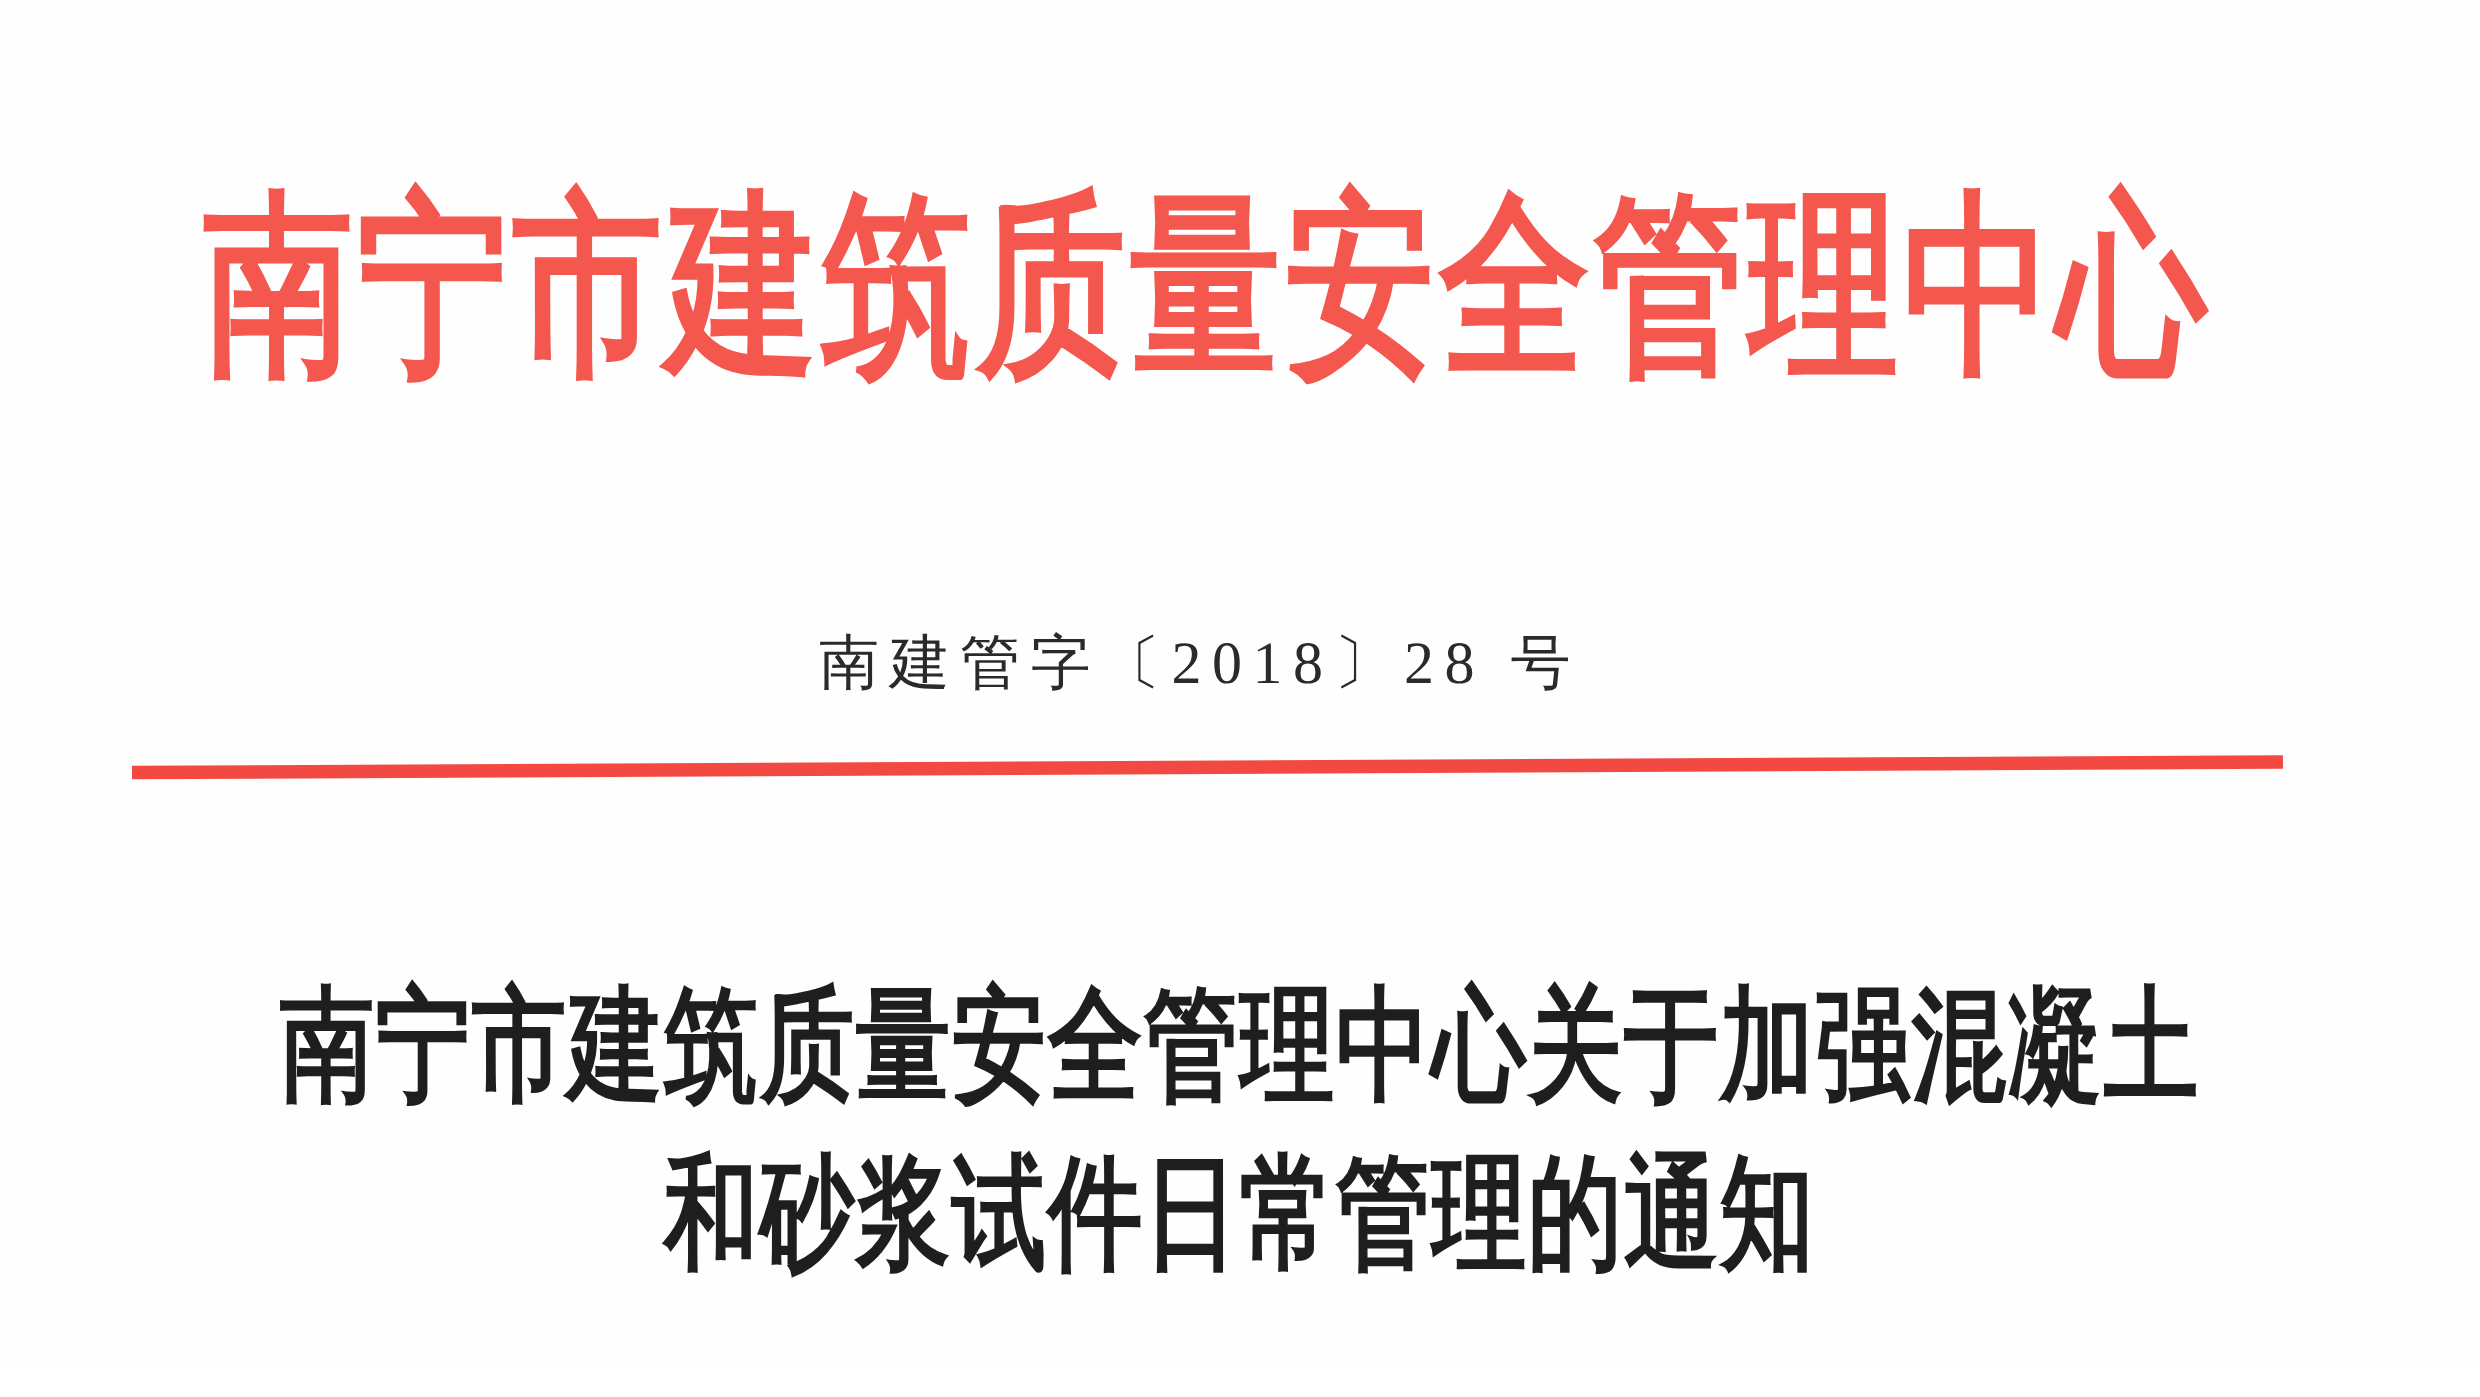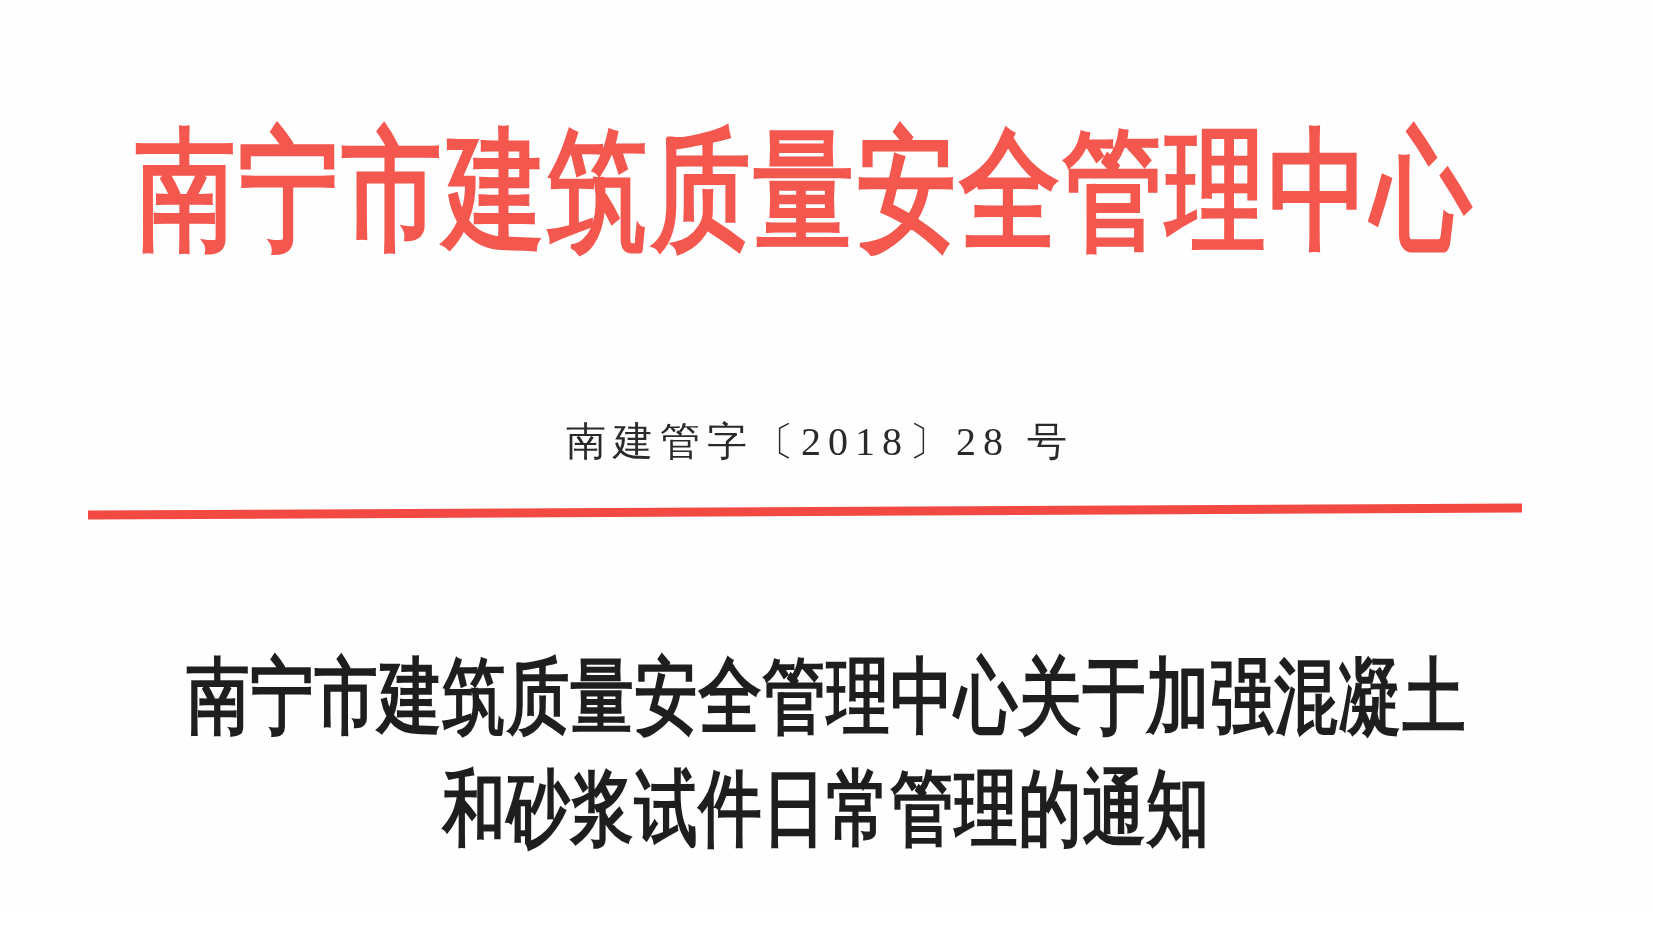--- a/index.html
+++ b/index.html
@@ -33,21 +33,20 @@
   .doc-number {
     position: absolute;
     top: 414px;
     left: 0;
     width: 1600px;
     text-align: center;
     font-size: 40px;
     font-weight: 400;
     letter-spacing: 7px;
     white-space: nowrap;
-    margin-left: 20px;
   }
   
   .red-divider {
     position: absolute;
     top: 507px;
     left: 88px;
     width: 1434px;
     height: 9px;
     transform: rotate(-0.28deg);
   }

